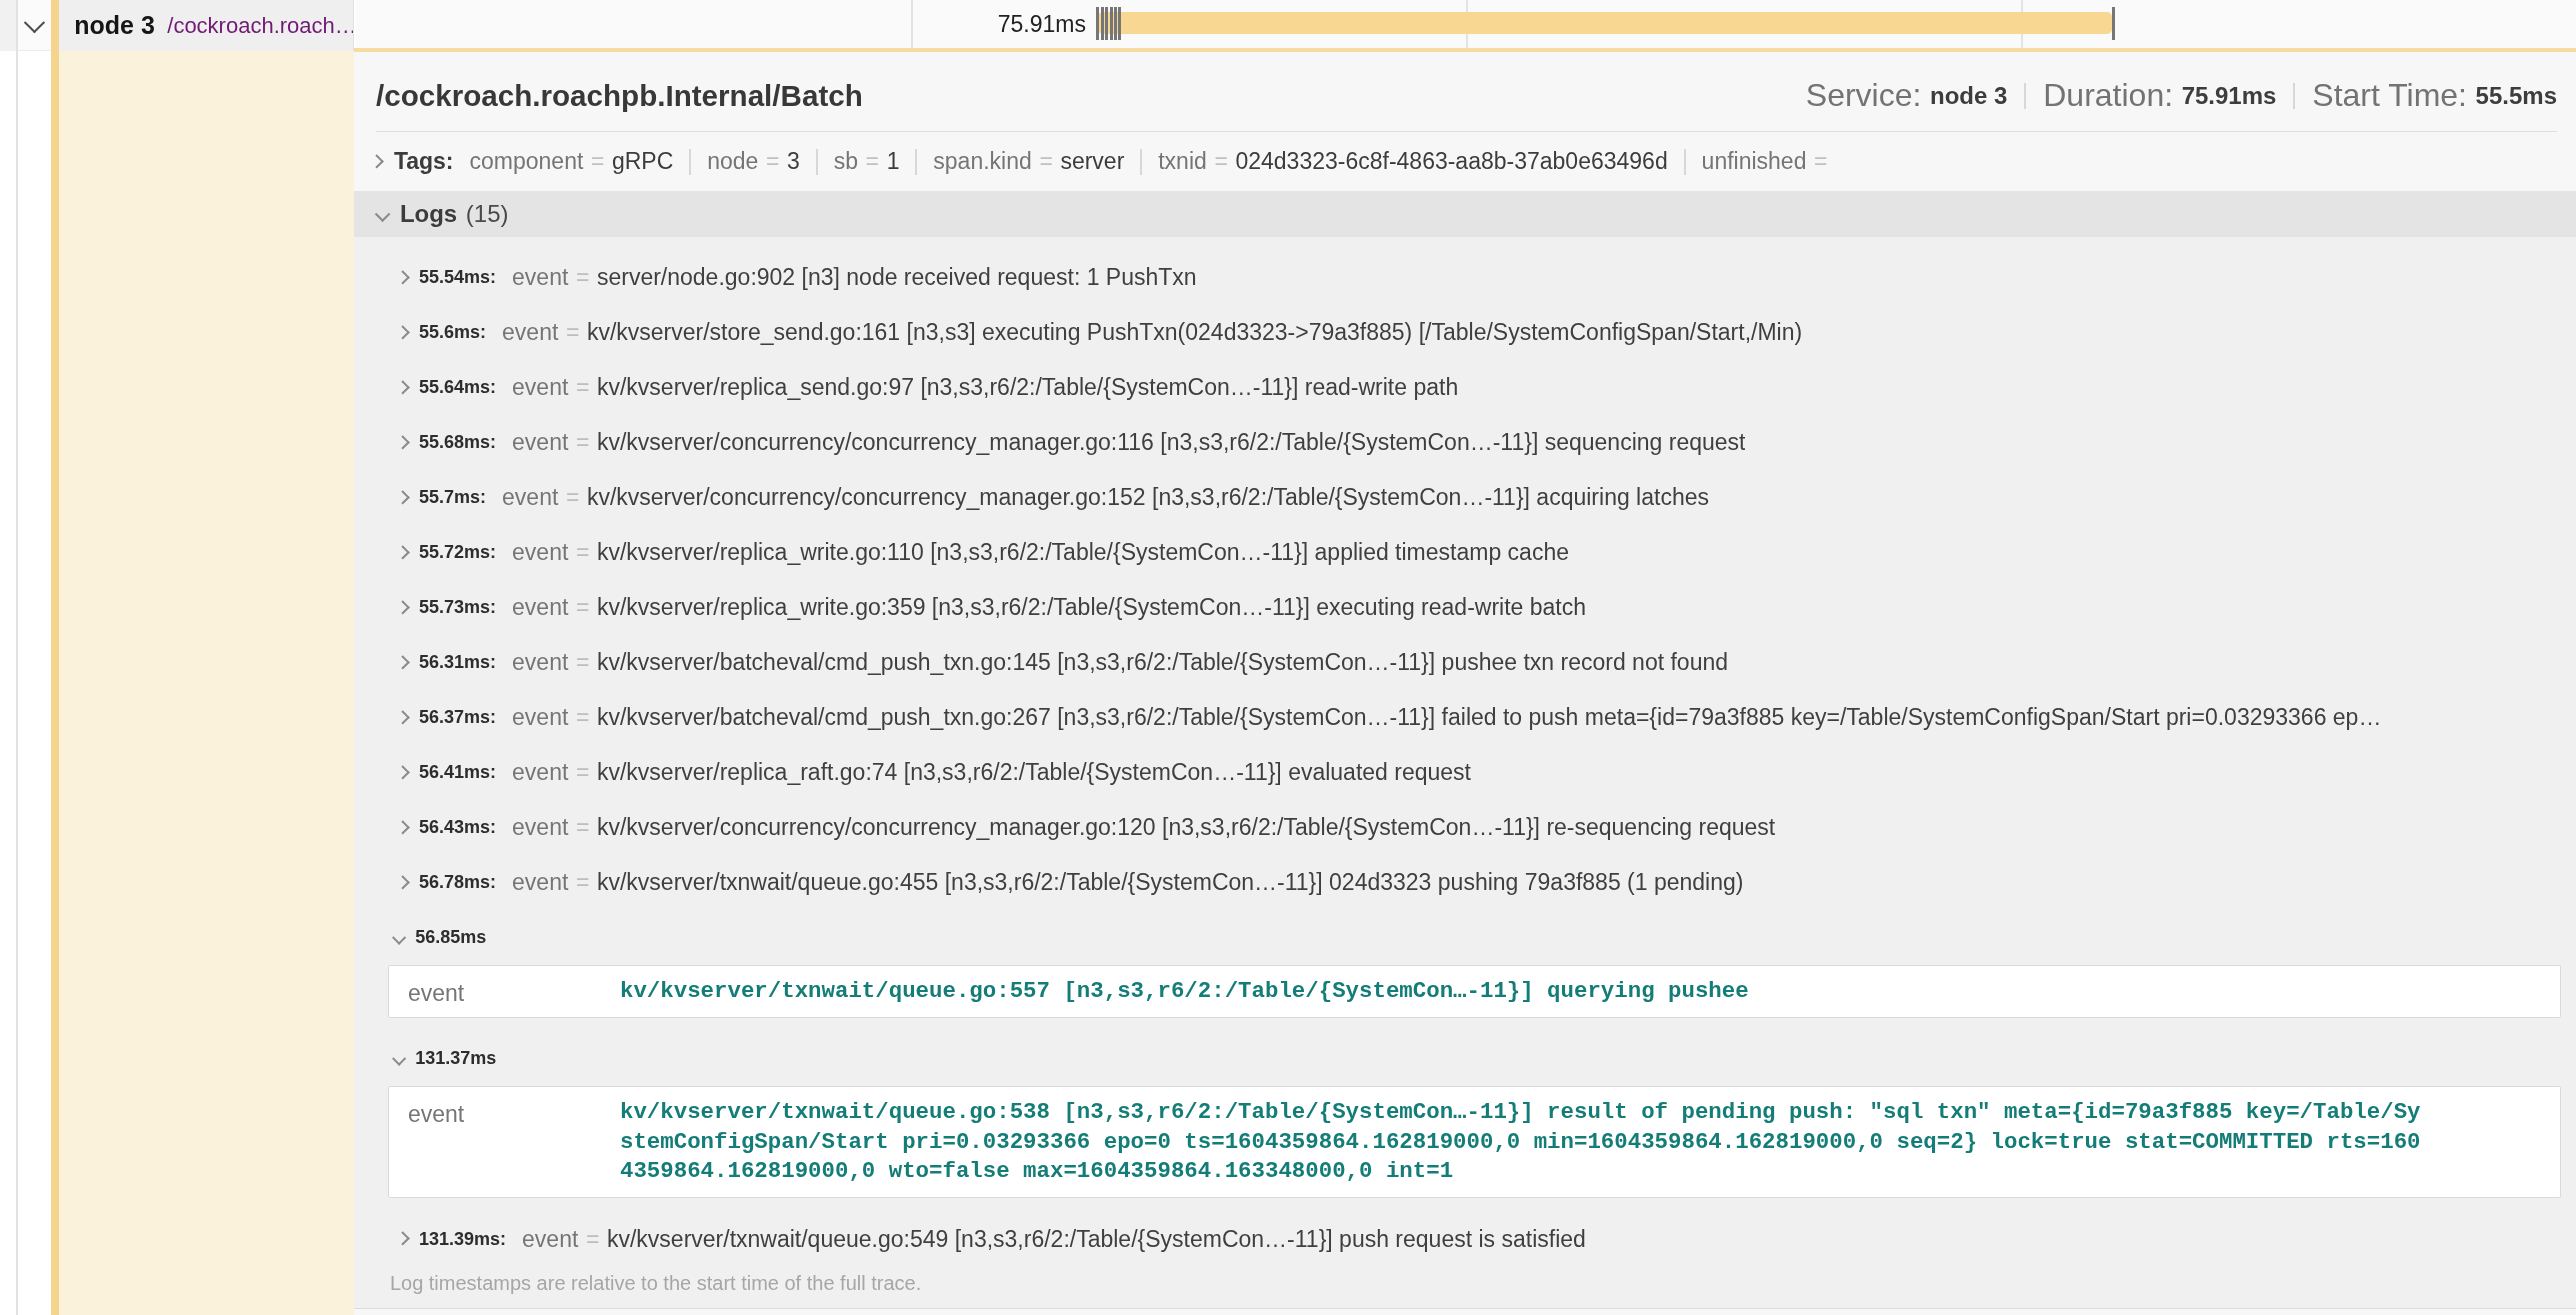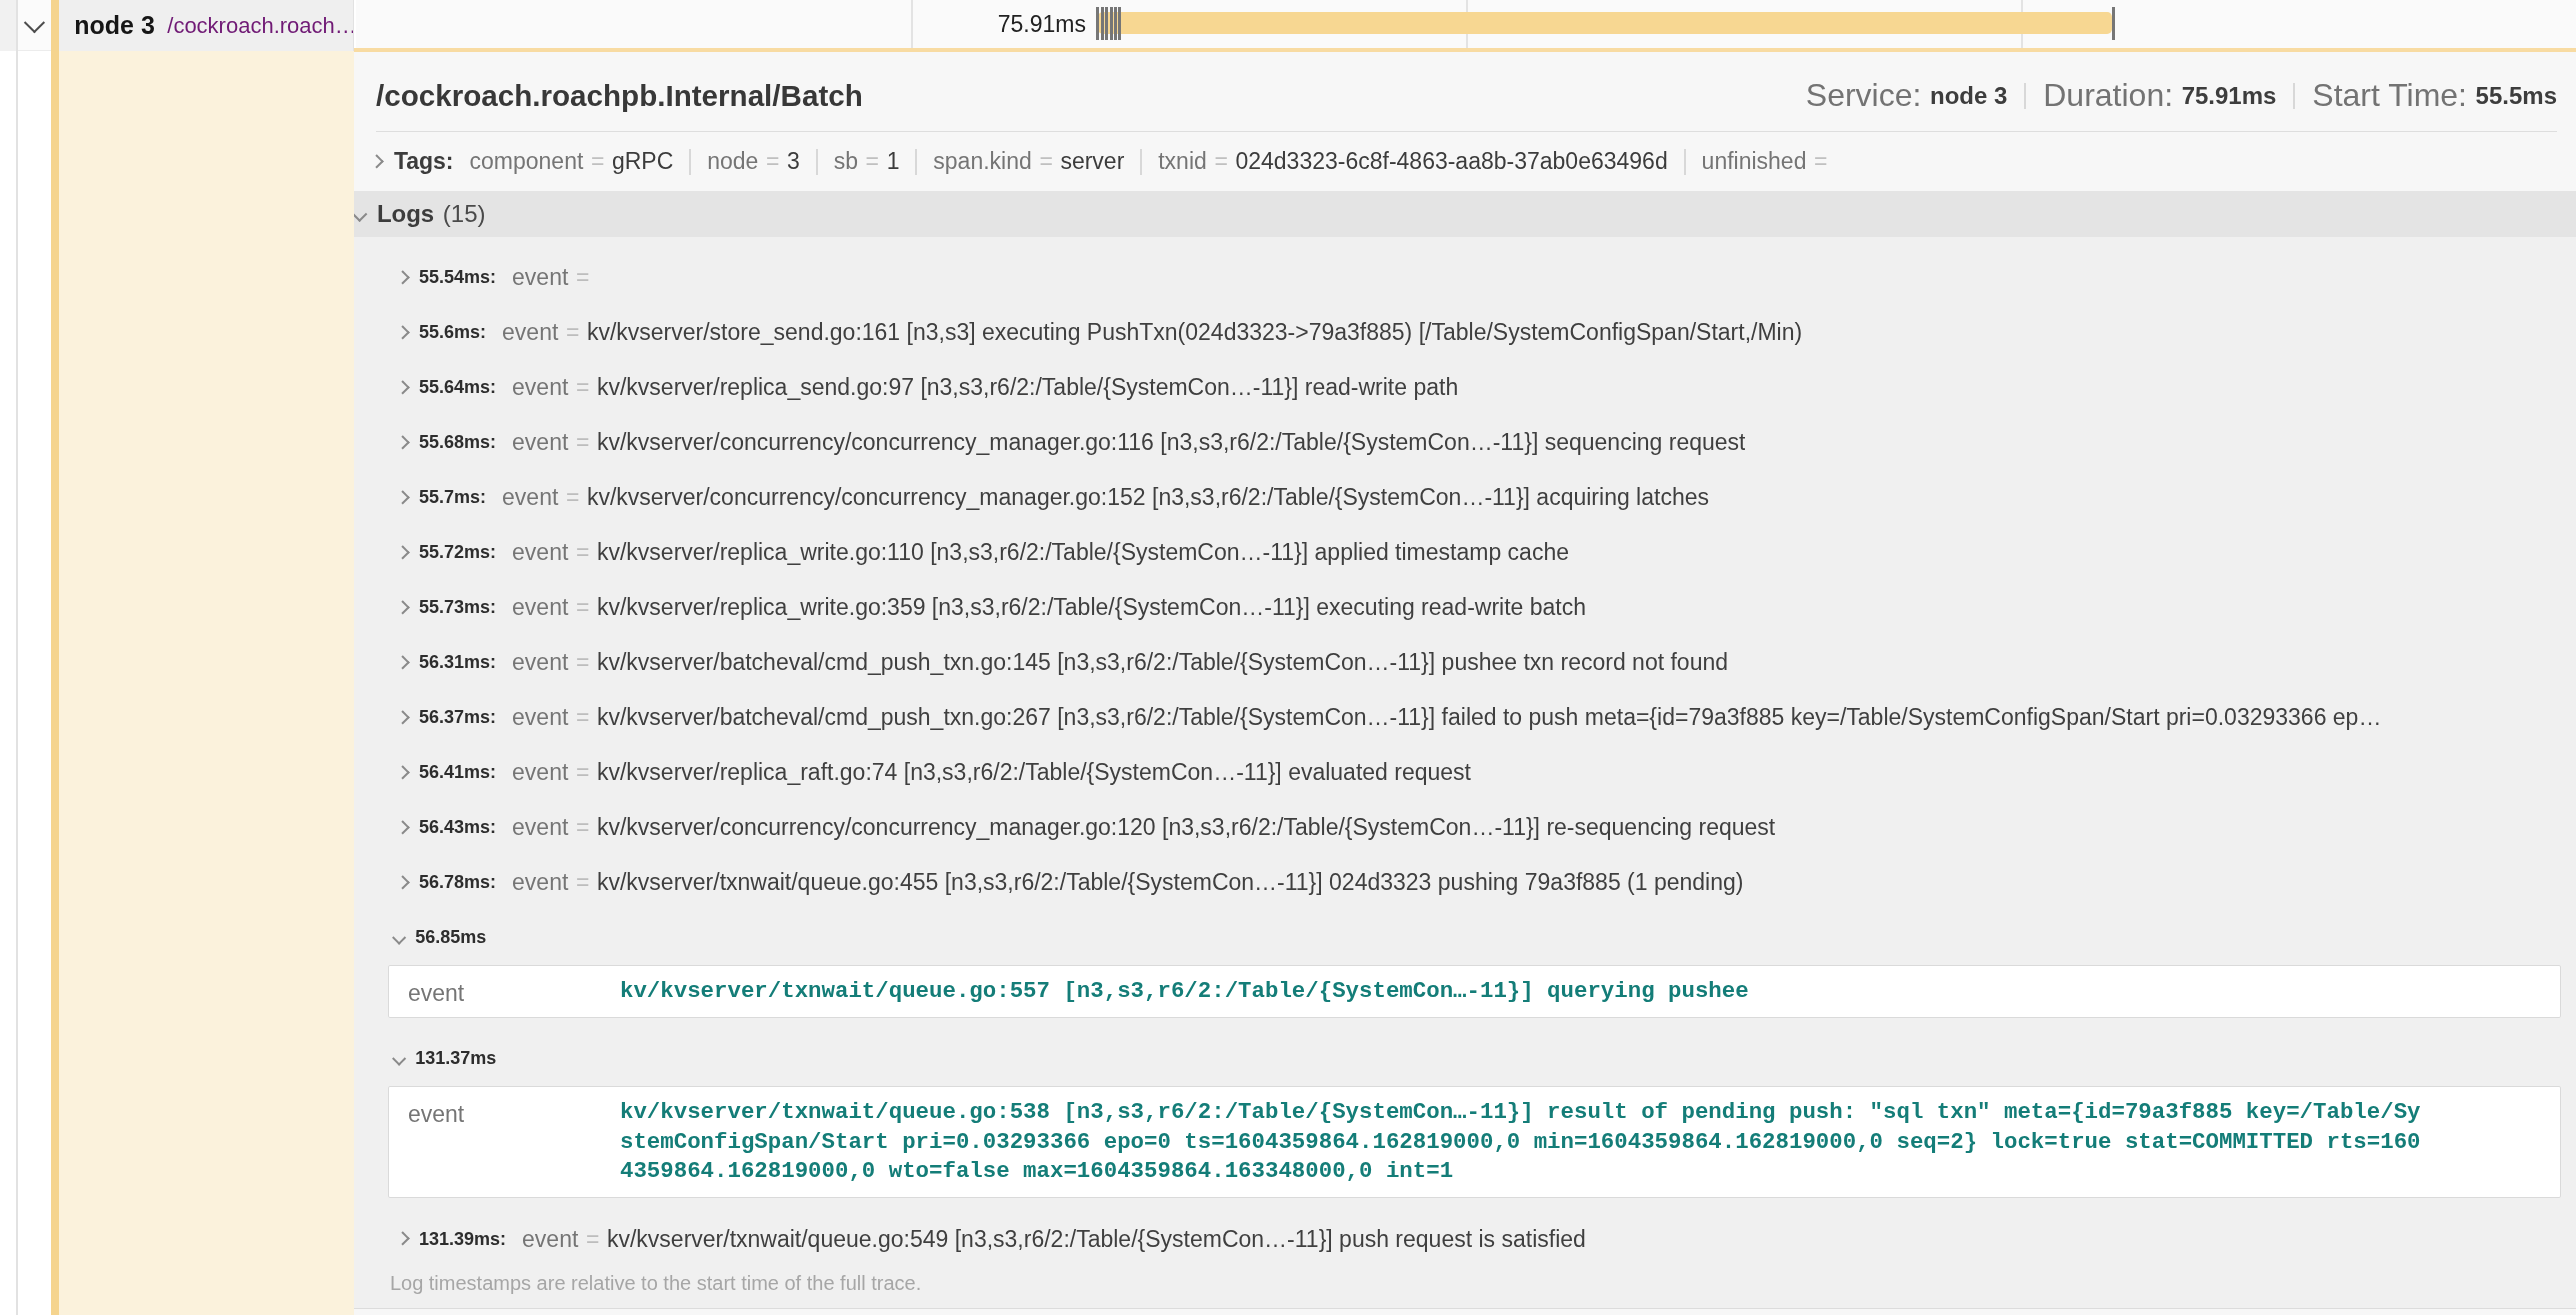--- a/index.html
+++ b/index.html
@@ -55,21 +55,21 @@
   .tags-row{ display:flex; align-items:center; padding:16px 19px 16px 18px; white-space:nowrap; overflow:hidden; }
   .tags-row .chev{ width:9.5px; height:9.5px; }
   .tags-label{ font-size:23px; font-weight:bold; color:#3c3c3c; margin-left:12.4px; }
   .tag-item{ display:flex; align-items:center; }
   .tag-key{ font-size:23px; color:#757575; }
   .tag-eq{ font-size:23px; color:#c0c0c0; margin:0 7.6px; }
   .tag-val{ font-size:23px; color:#3c3c3c; }
   .tag-div{ width:1.9px; height:26px; background:#d8d8d8; margin:0 16px; }
   .tags-row .tag-item:first-of-type{ margin-left:16px; }
 
-  .logs-header{ height:46px; background:#e4e4e4; display:flex; align-items:center; }
+  .logs-header{ height:46px; background:#e4e4e4; display:flex; align-items:center; padding-left:23px; }
   .logs-label{ font-size:24px; font-weight:bold; color:#3c3c3c; margin-left:12.4px; }
   .logs-count{ font-size:24px; color:#4a4a4a; margin-left:8.6px; }
 
   .logs-body{ background:#f0f0f0; padding:13.3px 15.3px 0 34px; border-bottom:1.9px solid #dcdcdc; }
   .log-row{ height:55px; display:flex; align-items:center; white-space:nowrap; overflow:hidden; padding-left:9.5px; }
   .log-row .chev, .log-exp-header .chev{ width:9.5px; height:9.5px; }
   .log-time{ font-size:18px; font-weight:bold; color:#2d2d2d; margin-left:12px; }
   .log-key{ font-size:23px; color:#757575; margin-left:16px; }
   .log-eq{ font-size:23px; color:#bdbdbd; margin:0 7.6px; }
   .log-val{ font-size:23px; color:#3f3f3f; overflow:hidden; text-overflow:clip; }
@@ -177,20 +177,21 @@
     <span class="logs-count">(15)</span>
   </div>
 
   <div class="logs-body" id="logs-list">
 
   <div class="log-row">
         <span class="chev right"></span>
         <span class="log-time">55.54ms:</span>
         <span class="log-key">event</span>
         <span class="log-eq">=</span>
+        <span class="log-val">server/node.go:902 [n3] node received request: 1 PushTxn</span>
       </div>
       <div class="log-row">
         <span class="chev right"></span>
         <span class="log-time">55.6ms:</span>
         <span class="log-key">event</span>
         <span class="log-eq">=</span>
         <span class="log-val">kv/kvserver/store_send.go:161 [n3,s3] executing PushTxn(024d3323-&gt;79a3f885) [/Table/SystemConfigSpan/Start,/Min)</span>
       </div>
       <div class="log-row">
         <span class="chev right"></span>

